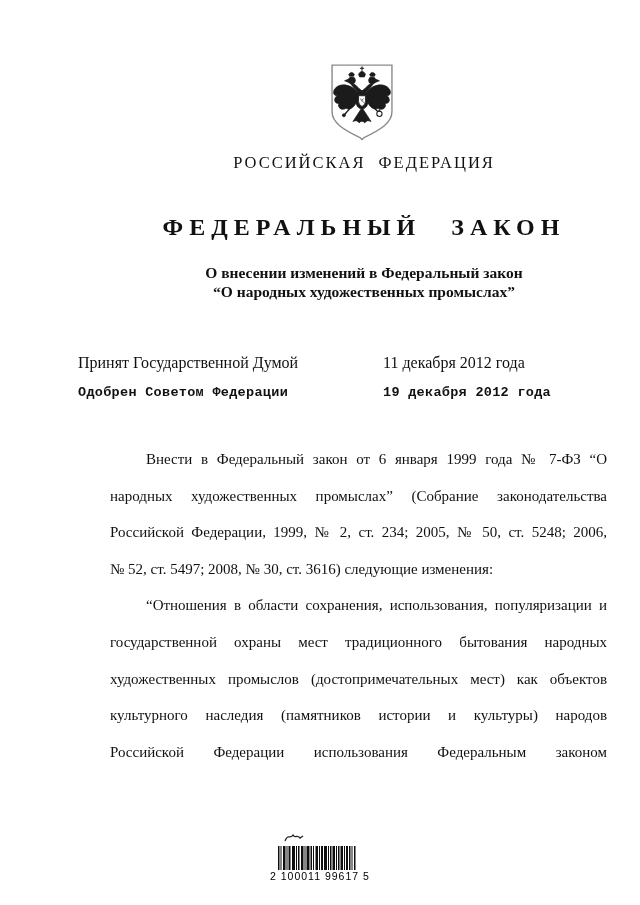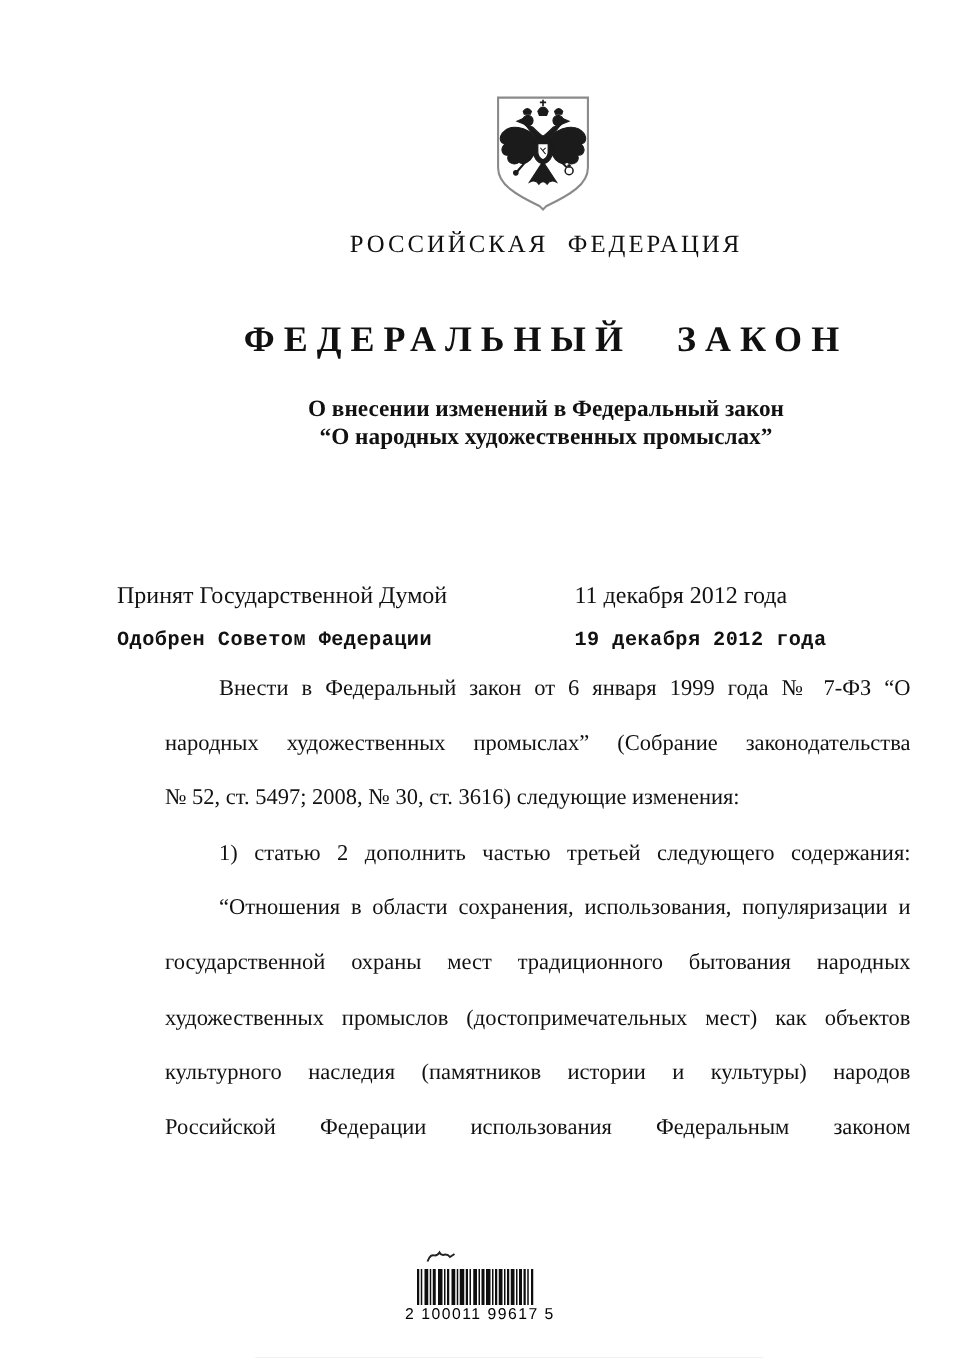--- a/index.html
+++ b/index.html
@@ -42,21 +42,21 @@
   
   .doc-title {
     left: 12px; top: 264px; width: 616px;
     text-align: center;
     font-weight: bold;
     font-size: 15.5px;
     line-height: 18.5px;
   }
 
   
-  .adoption-row { left: 78px; width: 484px; height: 22px; line-height: 22px; margin-top: 35px; }
+  .adoption-row { left: 78px; width: 484px; height: 22px; line-height: 22px; }
   .row-duma { top: 352px; }
   .row-council { top: 382px; }
   .adoption-label { position: absolute; left: 0; top: 0; font-size: 16px; }
   .adoption-date  { position: absolute; left: 305px; top: 0; font-size: 16px; }
   .typewriter {
     font-family: "Liberation Mono", monospace;
     font-size: 13.5px;
     font-weight: bold;
     letter-spacing: 0.3px;
   }
@@ -134,22 +134,22 @@
     <span class="adoption-date">11 декабря 2012 года</span>
   </div>
   <div class="abs adoption-row row-council">
     <span class="adoption-label typewriter">Одобрен Советом Федерации</span>
     <span class="adoption-date typewriter">19 декабря 2012 года</span>
   </div>
 
   <div class="abs law-body">
     <div class="bline j indent">Внести в Федеральный закон от 6 января 1999 года № 7-ФЗ “О</div>
     <div class="bline j">народных художественных промыслах” (Собрание законодательства</div>
+    <div class="bline j">Российской Федерации, 1999, № 2, ст. 234; 2005, № 50, ст. 5248; 2006,</div>
     <div class="bline">№ 52, ст. 5497; 2008, № 30, ст. 3616) следующие изменения:</div>
-    <div class="bline j indent w">1) статью 2 дополнить частью третьей следующего содержания:</div>
     <div class="bline j indent">“Отношения в области сохранения, использования, популяризации и</div>
     <div class="bline j">государственной охраны мест традиционного бытования народных</div>
     <div class="bline j">художественных промыслов (достопримечательных мест) как объектов</div>
     <div class="bline j">культурного наследия (памятников истории и культуры) народов</div>
     <div class="bline j">Российской Федерации использования Федеральным законом</div>
   </div>
 
   <div class="abs barcode-wrap">
     <svg class="squiggle" width="20" height="12" viewBox="0 0 20 12">
       <path d="M1,9 C4,1 6,8 9,3 C11,7 13,2 16,6 L19,4" stroke="#222" fill="none" stroke-width="1.3"></path>

